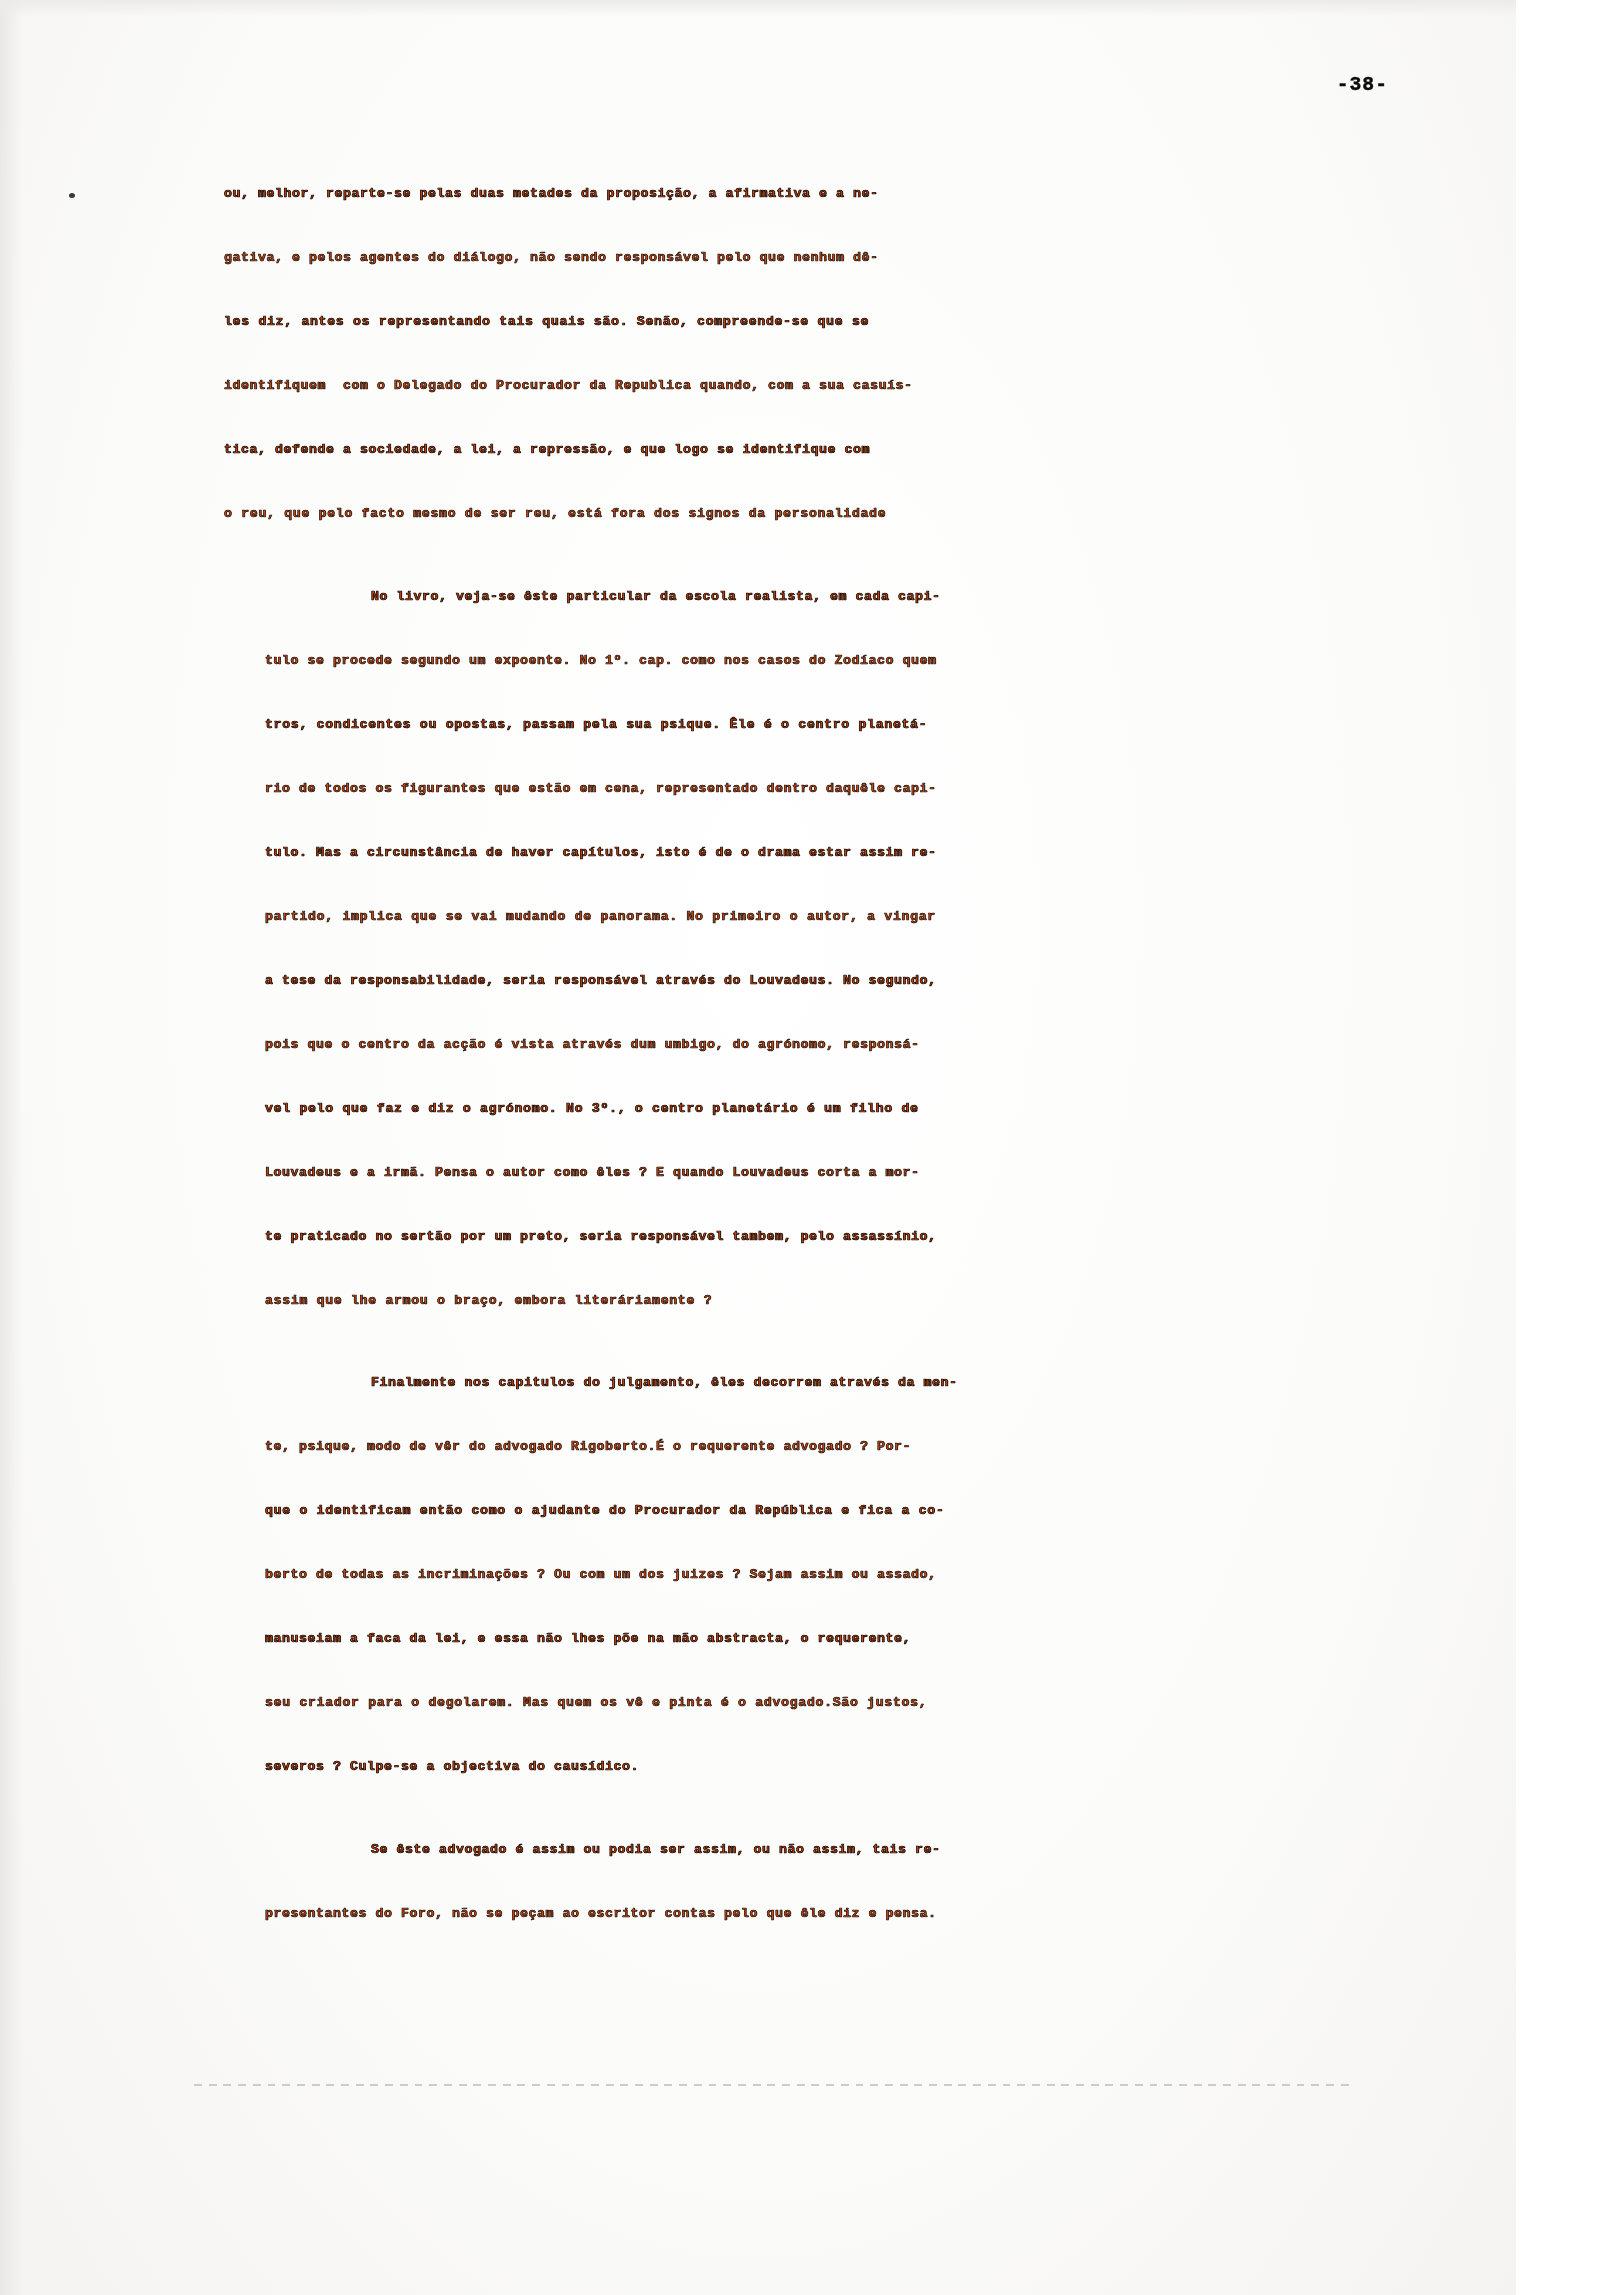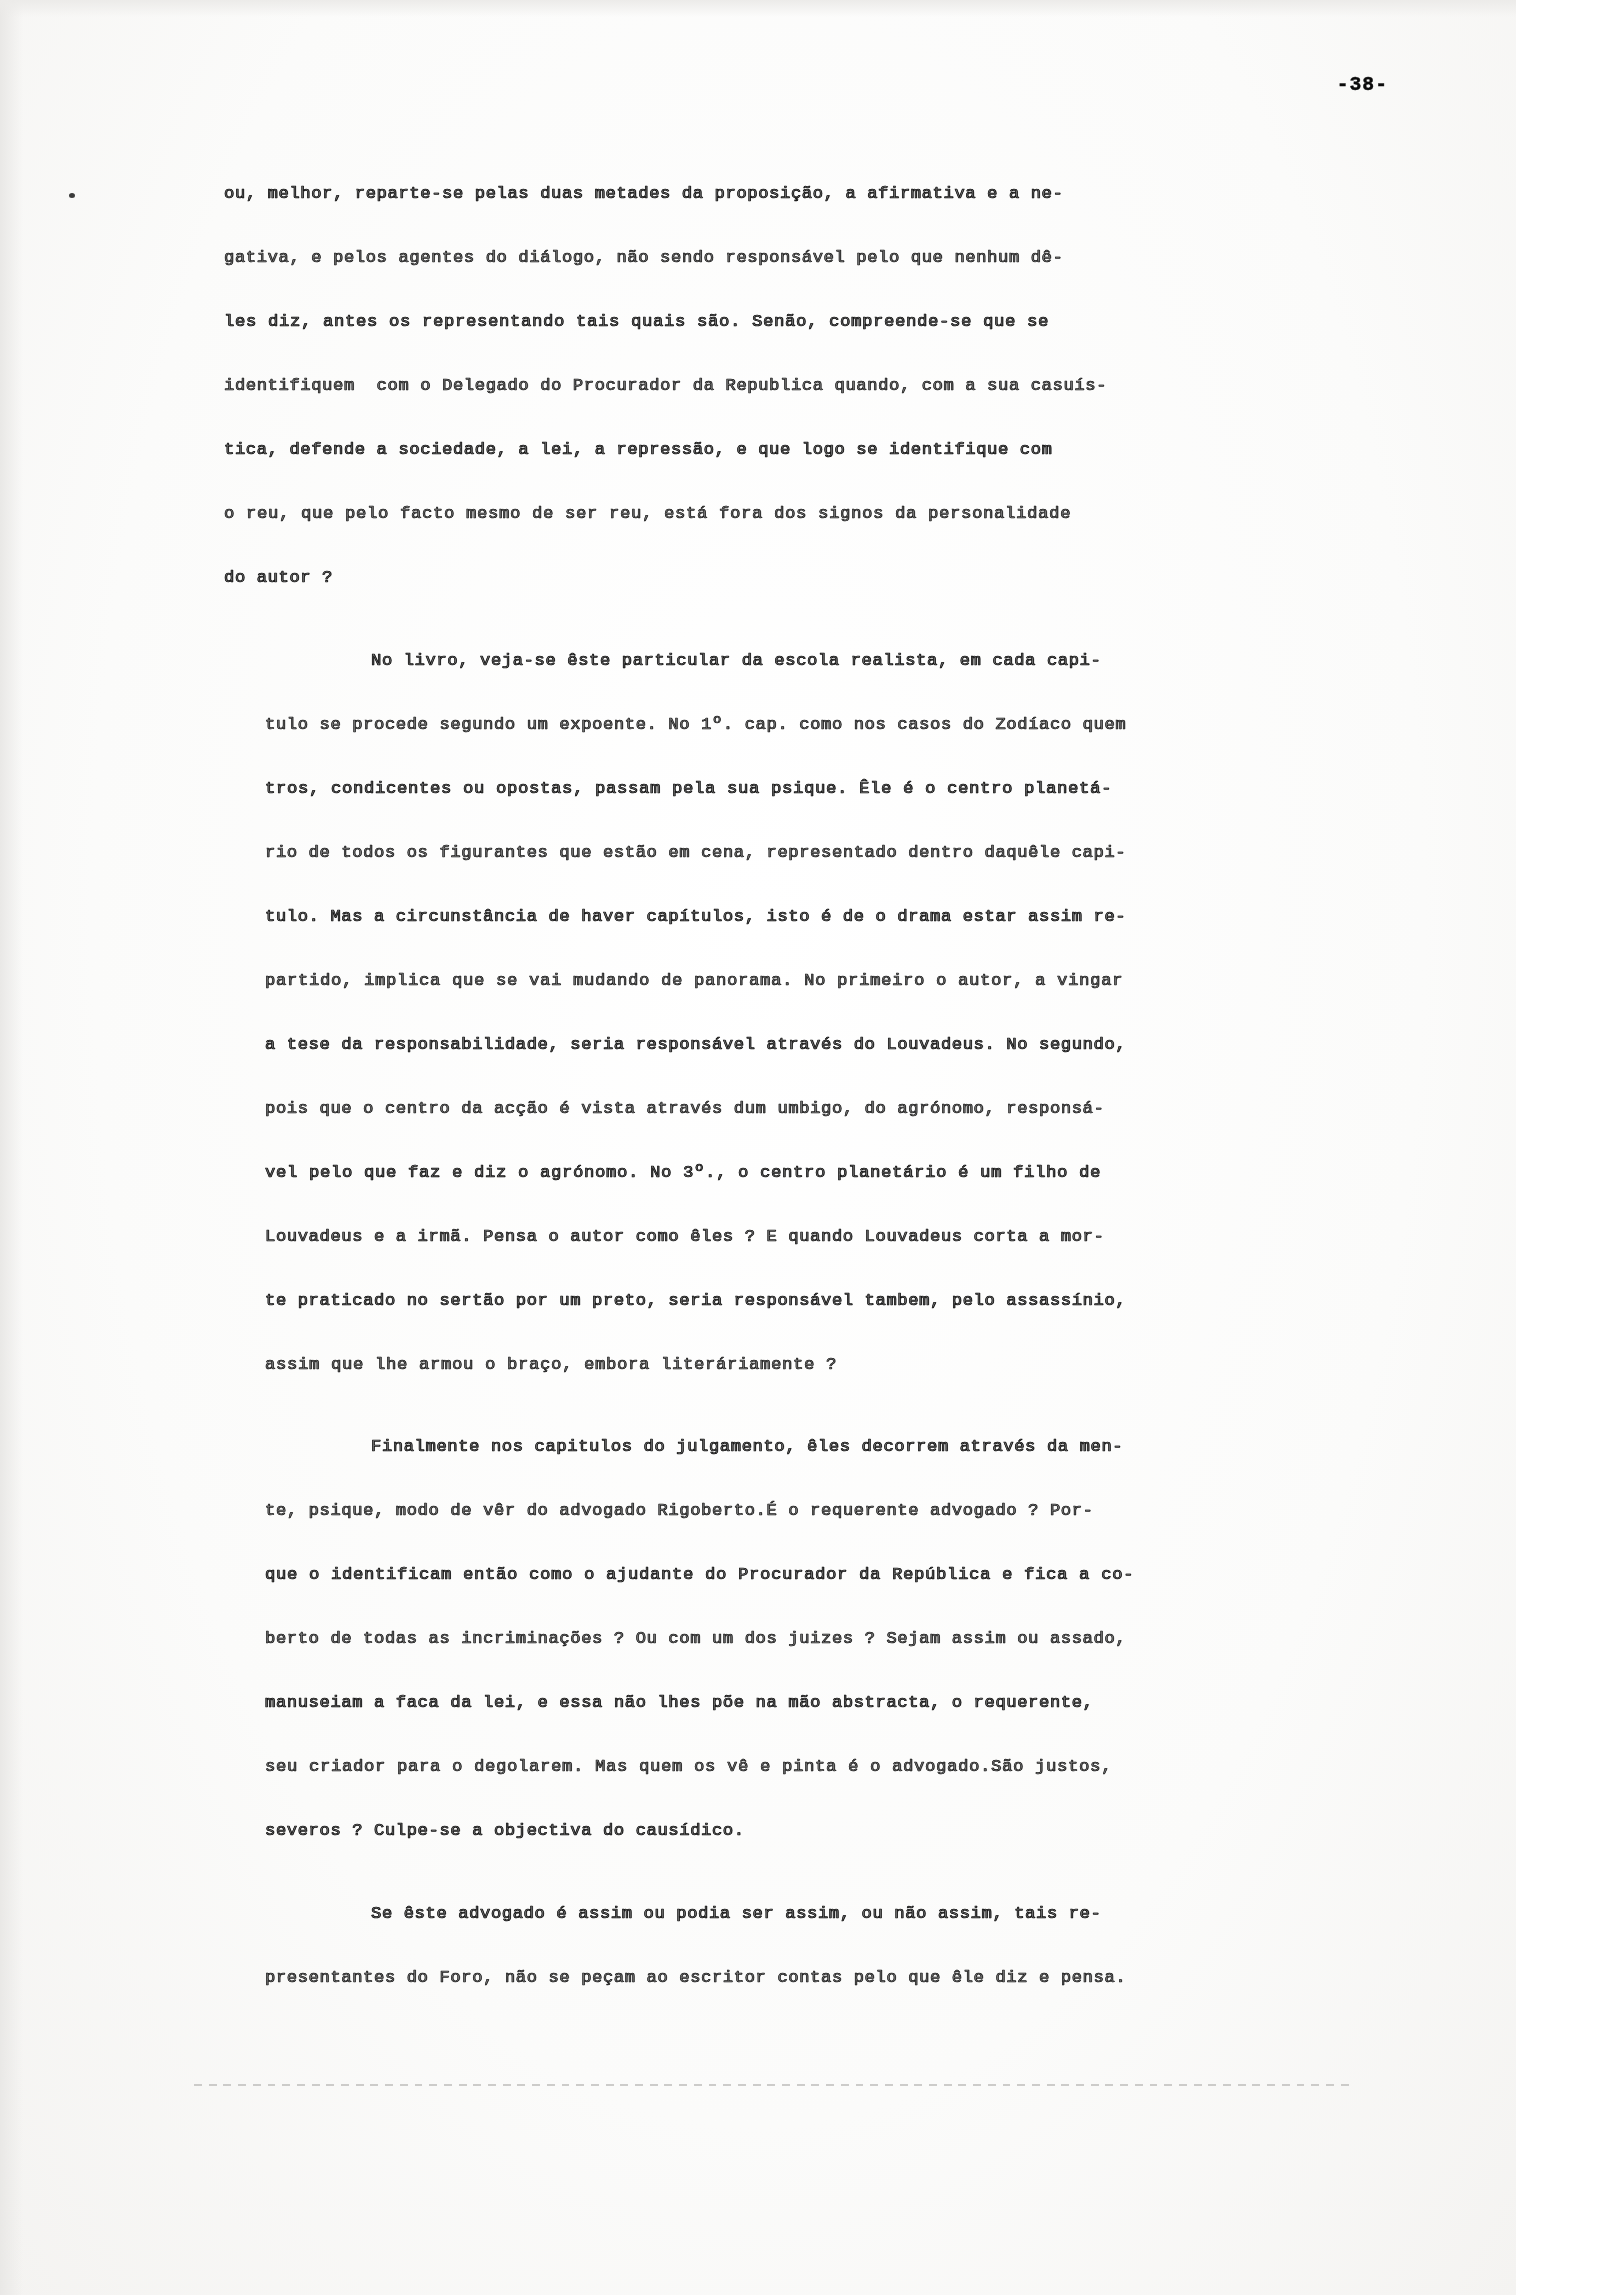--- a/index.html
+++ b/index.html
@@ -85,25 +85,25 @@
     margin: 0 0 0 0;
   }
   .para + .para {
     margin-top: 18.7px;
     margin-left: 41px;
   }
   .tline {
     display: block;
     height: 64px;
     line-height: 64px;
-    font-size: 17px;
+    font-size: 13px;
     letter-spacing: 0.7px;
-    color: #737373;
+    color: #c2410c;
     white-space: pre;
-    font-weight: 400;
+    font-weight: 700;
     -webkit-text-stroke: 0.6px #090909;
     text-shadow:
        0.4px 0 0 rgba(10,10,10,.62),
       -0.4px 0 0 rgba(10,10,10,.48),
        0 0.4px 0 rgba(10,10,10,.42),
        0 -0.3px 0 rgba(10,10,10,.30),
        0.8px 0.3px 0.3px rgba(0,0,0,.30);
   }
   .tline.indent {
     text-indent: 106px;
@@ -134,21 +134,20 @@
   <div id="margin-speck"></div>
 
   <div id="typescript">
       <div class="para">
         <span class="tline">ou, melhor, reparte-se pelas duas metades da proposição, a afirmativa e a ne-</span>
         <span class="tline">gativa, e pelos agentes do diálogo, não sendo responsável pelo que nenhum dê-</span>
         <span class="tline">les diz, antes os representando tais quais são. Senão, compreende-se que se</span>
         <span class="tline">identifiquem  com o Delegado do Procurador da Republica quando, com a sua casuís-</span>
         <span class="tline">tica, defende a sociedade, a lei, a repressão, e que logo se identifique com</span>
         <span class="tline">o reu, que pelo facto mesmo de ser reu, está fora dos signos da personalidade</span>
-        <span class="tline">do autor ?</span>
       </div>
       <div class="para">
         <span class="tline indent">No livro, veja-se êste particular da escola realista, em cada capi-</span>
         <span class="tline">tulo se procede segundo um expoente. No 1º. cap. como nos casos do Zodíaco quem</span>
         <span class="tline">tros, condicentes ou opostas, passam pela sua psique. Êle é o centro planetá-</span>
         <span class="tline">rio de todos os figurantes que estão em cena, representado dentro daquêle capi-</span>
         <span class="tline">tulo. Mas a circunstância de haver capítulos, isto é de o drama estar assim re-</span>
         <span class="tline">partido, implica que se vai mudando de panorama. No primeiro o autor, a vingar</span>
         <span class="tline">a tese da responsabilidade, seria responsável através do Louvadeus. No segundo,</span>
         <span class="tline">pois que o centro da acção é vista através dum umbigo, do agrónomo, responsá-</span>

